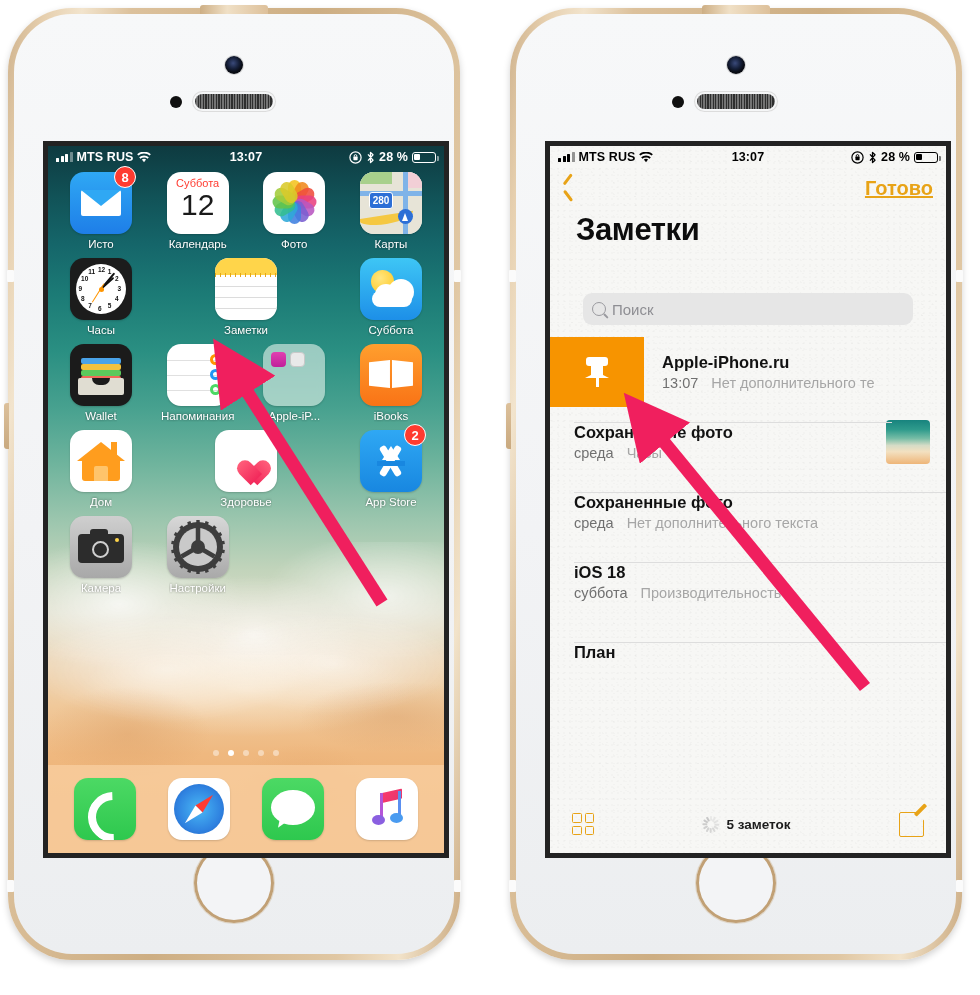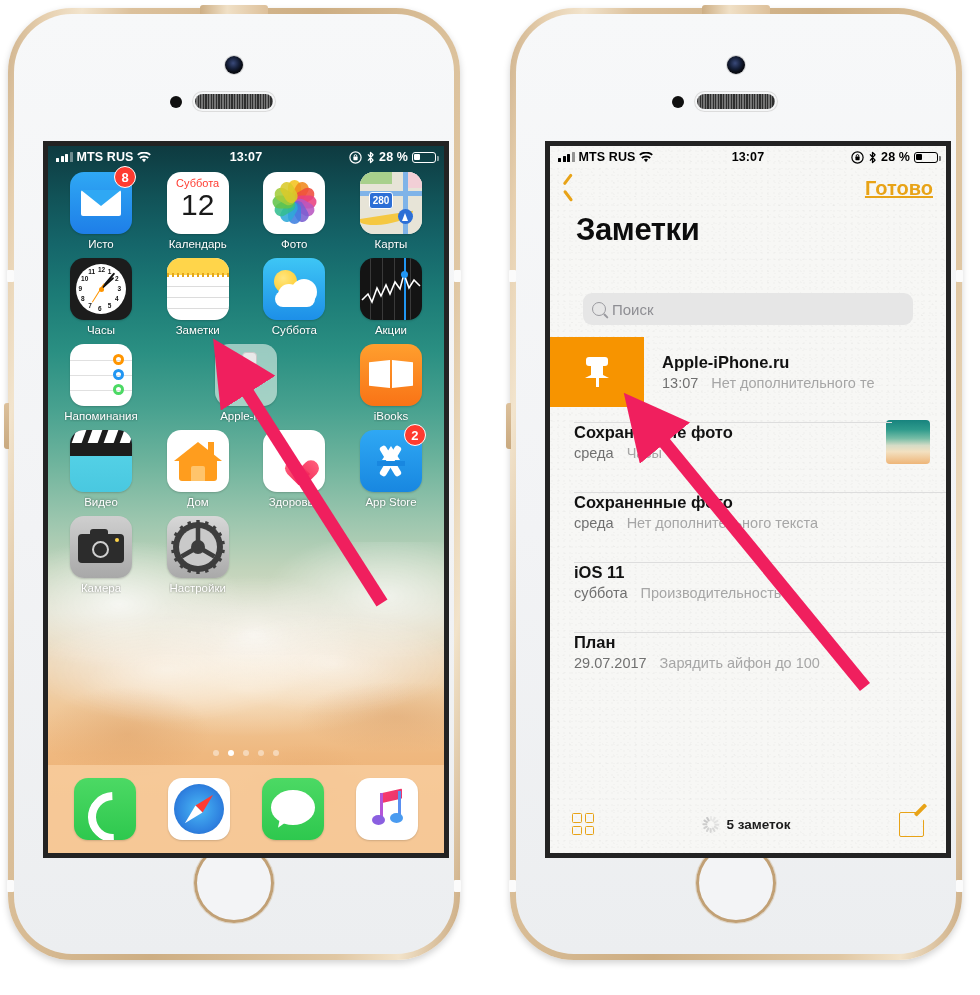--- a/index.html
+++ b/index.html
@@ -459,37 +459,33 @@
                 </div>
                 <div class="appcell">
                   <div class="icon ic-weather">
                     <span class="sun"></span>
                       <span class="cl c1"></span>
                       <span class="cl c2"></span>
                       <span class="cl c3"></span>
                   </div>
                   <div class="applabel">Суббота</div>
                 </div>
-                <div class="appcell">
-                  <div class="icon ic-stocks">
-                    <span class="v" style="left:10px"></span>
-                      <span class="v" style="left:22px"></span>
-                    <span class="v" style="left:34px"></span>
-                      <span class="v" style="left:50px"></span>
-                    <span class="hl" style="left:44px"></span>
-                    <svg width="62" height="62" viewBox="0 0 62 62" style="position:absolute;inset:0">
-                      <polyline points="2,42 8,36 12,44 17,30 21,38 26,27 30,36 35,24 40,31 44,16 49,30 54,22 60,28" fill="none" stroke="#fff" stroke-width="1.6"></polyline>
-                    </svg>
-                    <span class="dot" style="left:41px;top:13px"></span>
-                  </div>
-                  <div class="applabel">Акции</div>
-                </div>
               </div>
 
               <div class="row">
+                <div class="appcell">
+                  <div class="icon ic-wallet">
+                    <span class="card" style="top:14px;background:#4aa3e8"></span>
+                    <span class="card" style="top:20px;background:#f2c23e"></span>
+                    <span class="card" style="top:26px;background:#5cc95c"></span>
+                    <span class="card" style="top:32px;background:#f06a5a"></span>
+                    <span class="pocket"></span>
+                  </div>
+                  <div class="applabel">Wallet</div>
+                </div>
                 <div class="appcell">
                   <div class="icon ic-rem">
                     <span class="ln" style="top:16px"></span>
                       <span class="ln" style="top:31px"></span>
                       <span class="ln" style="top:46px"></span>
                     <span class="dt" style="top:10px;border-color:#ff9500"></span>
                     <span class="dt" style="top:25px;border-color:#2196f3"></span>
                     <span class="dt" style="top:40px;border-color:#4cd964"></span>
                   </div>
                   <div class="applabel">Напоминания</div>
@@ -504,30 +500,20 @@
                 <div class="appcell">
                   <div class="icon ic-ibooks">
                     <span class="bk bl"></span>
                       <span class="bk br"></span>
                   </div>
                   <div class="applabel">iBooks</div>
                 </div>
               </div>
 
               <div class="row">
-                <div class="appcell">
-                  <div class="icon ic-video">
-                    <span class="clap"></span>
-                    <span class="stripe" style="left:4px"></span>
-                      <span class="stripe" style="left:20px"></span>
-                    <span class="stripe" style="left:36px"></span>
-                      <span class="stripe" style="left:52px"></span>
-                  </div>
-                  <div class="applabel">Видео</div>
-                </div>
                 <div class="appcell">
                   <div class="icon ic-home">
                     <span class="chim"></span>
                       <span class="roof"></span>
                       <span class="wall"></span>
                       <span class="dr"></span>
                   </div>
                   <div class="applabel">Дом</div>
                 </div>
                 <div class="appcell">
@@ -777,35 +763,31 @@
                     <div class="notetitle">Сохраненные фото</div>
                     <div class="notemeta">
                       <span>среда</span>
                       <span class="snip">Нет дополнительного текста</span>
                     </div>
                   </div>
                 </div>
 
                 <div class="noterow">
                   <div class="rowtext">
-                    <div class="notetitle">iOS 11</div>
+                    <div class="notetitle">iOS 18</div>
                     <div class="notemeta">
                       <span>суббота</span>
                       <span class="snip">Производительность</span>
                     </div>
                   </div>
                 </div>
 
                 <div class="noterow">
                   <div class="rowtext">
                     <div class="notetitle">План</div>
-                    <div class="notemeta">
-                      <span>29.07.2017</span>
-                      <span class="snip">Зарядить айфон до 100</span>
-                    </div>
                   </div>
                 </div>
 
               </div>
 
               <div class="notes-toolbar">
                 <span class="gridbtn">
                     <i></i>
                     <i></i>
                     <i></i>

